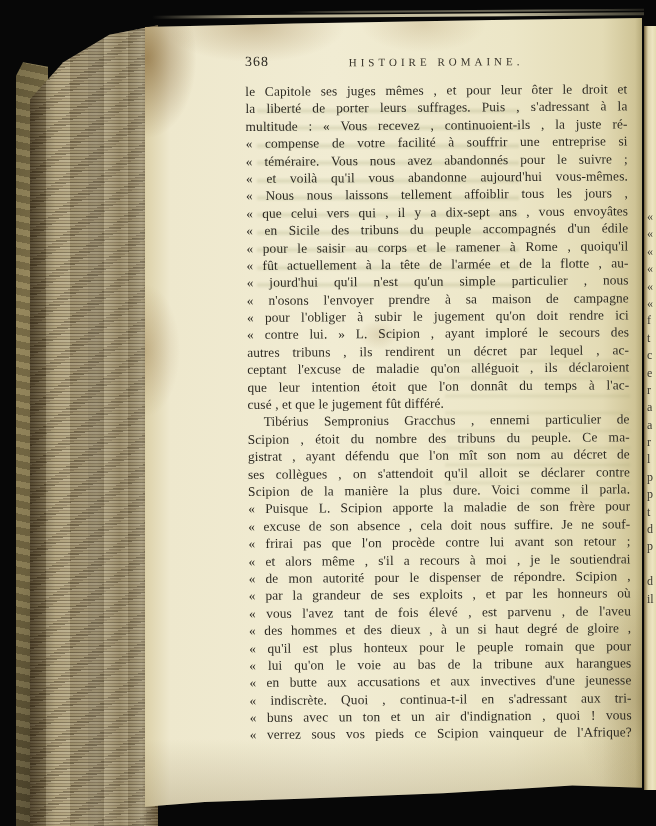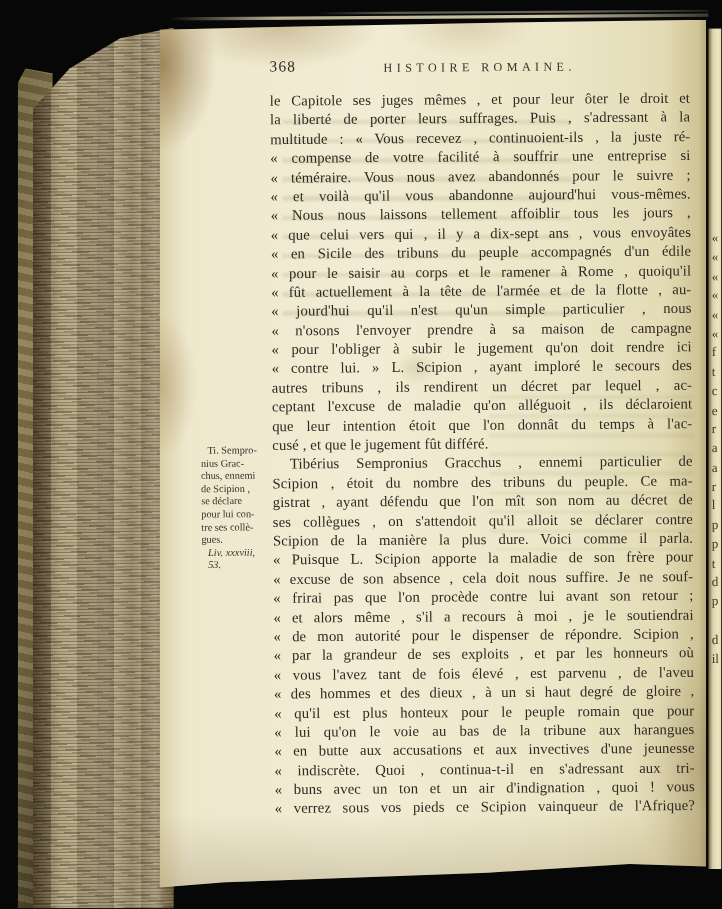--- a/index.html
+++ b/index.html
@@ -180,32 +180,20 @@
           <div class="body-line">« vous l'avez tant de fois élevé , est parvenu , de l'aveu</div>
           <div class="body-line">« des hommes et des dieux , à un si haut degré de gloire ,</div>
           <div class="body-line">« qu'il est plus honteux pour le peuple romain que pour</div>
           <div class="body-line">« lui qu'on le voie au bas de la tribune aux harangues</div>
           <div class="body-line">« en butte aux accusations et aux invectives d'une jeunesse</div>
           <div class="body-line">« indiscrète. Quoi , continua-t-il en s'adressant aux tri-</div>
           <div class="body-line">« buns avec un ton et un air d'indignation , quoi ! vous</div>
           <div class="body-line">« verrez sous vos pieds ce Scipion vainqueur de l'Afrique?</div>
         </div>
 
-      <div class="sidenote">
-          <div class="sidenote-line">Ti. Sempro-</div>
-          <div class="sidenote-line">nius Grac-</div>
-          <div class="sidenote-line">chus, ennemi</div>
-          <div class="sidenote-line">de Scipion ,</div>
-          <div class="sidenote-line">se déclare</div>
-          <div class="sidenote-line">pour lui con-</div>
-          <div class="sidenote-line">tre ses collè-</div>
-          <div class="sidenote-line">gues.</div>
-          <div class="sidenote-line">Liv. xxxviii,</div>
-          <div class="sidenote-line">53.</div>
-        </div>
     </div>
   </div>
 
   <div class="gutter-shadow"></div>
 
   <div class="facing-page">
     <div class="facing-glyphs">
         <div class="facing-glyph">«</div>
         <div class="facing-glyph">«</div>
         <div class="facing-glyph">«</div>

